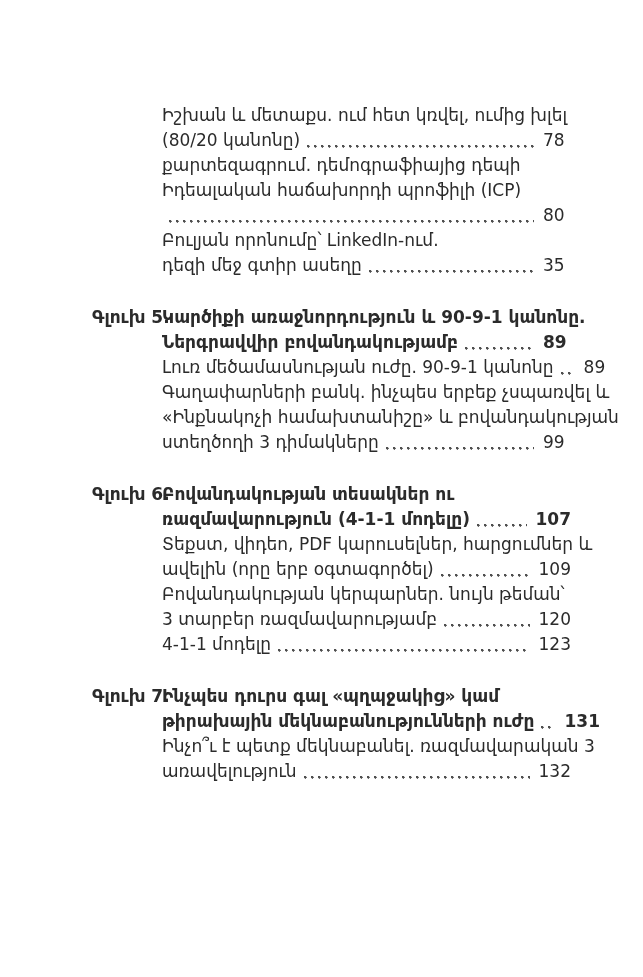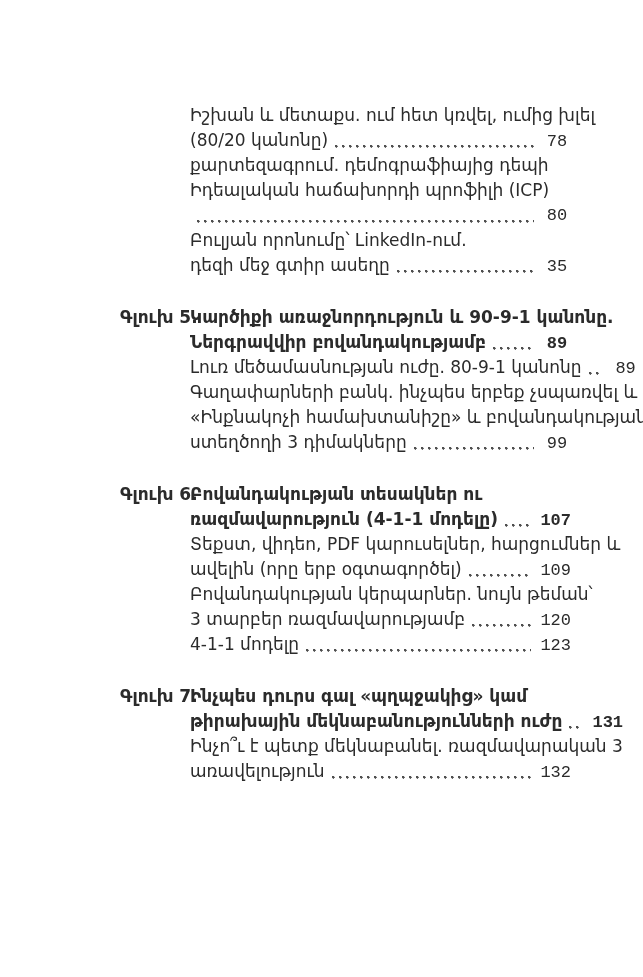--- a/index.html
+++ b/index.html
@@ -13,21 +13,21 @@
     overflow: hidden;
     font-family: "DejaVu Sans", sans-serif;
     font-size: 17px;
     color: #2b2b2b;
     -webkit-font-smoothing: antialiased;
   }
   .page {
     box-sizing: border-box;
     width: 643px;
     height: 977px;
-    padding: 103px 72px 0 120px;
+    padding: 103px 72px 0 92px;
     background: #ffffff;
   }
   .ln {
     display: flex;
     align-items: baseline;
     height: 25px;
     line-height: 25px;
     white-space: nowrap;
   }
   .lbl {
@@ -47,22 +47,21 @@
     margin: 0 9px 0 7px;
     min-width: 14px;
     background-image: radial-gradient(circle at 1.3px 1.3px, #4f4f4f 1.15px, rgba(0,0,0,0) 1.5px);
     background-size: 7px 3px;
     background-repeat: repeat-x;
     background-position: left calc(100% - 5px);
   }
   .pg {
     flex: 0 0 auto;
     min-width: 28px;
-    text-align: center;
-    font-family: Liberation Mono, monospace;
+    text-align: left;
   }
   .chapter {
     margin-top: 27px;
   }
 </style>
 </head>
 <body>
 
 <div class="page">
 
@@ -120,21 +119,21 @@
     <div class="ln">
       <span class="lbl"></span>
       <span class="txt b">Ներգրավվիր բովանդակությամբ</span>
       <span class="dots"></span>
       <span class="pg b">89</span>
     </div>
 
     <div>
       <div class="ln">
         <span class="lbl"></span>
-        <span class="txt">Լուռ մեծամասնության ուժը. 80-9-1 կանոնը</span>
+        <span class="txt">Լուռ մեծամասնության ուժը. 90-9-1 կանոնը</span>
         <span class="dots"></span>
         <span class="pg">89</span>
       </div>
     </div>
 
     <div>
       <div class="ln">
         <span class="lbl"></span>
         <span class="txt">Գաղափարների բանկ. ինչպես երբեք չսպառվել և</span>
       </div>

